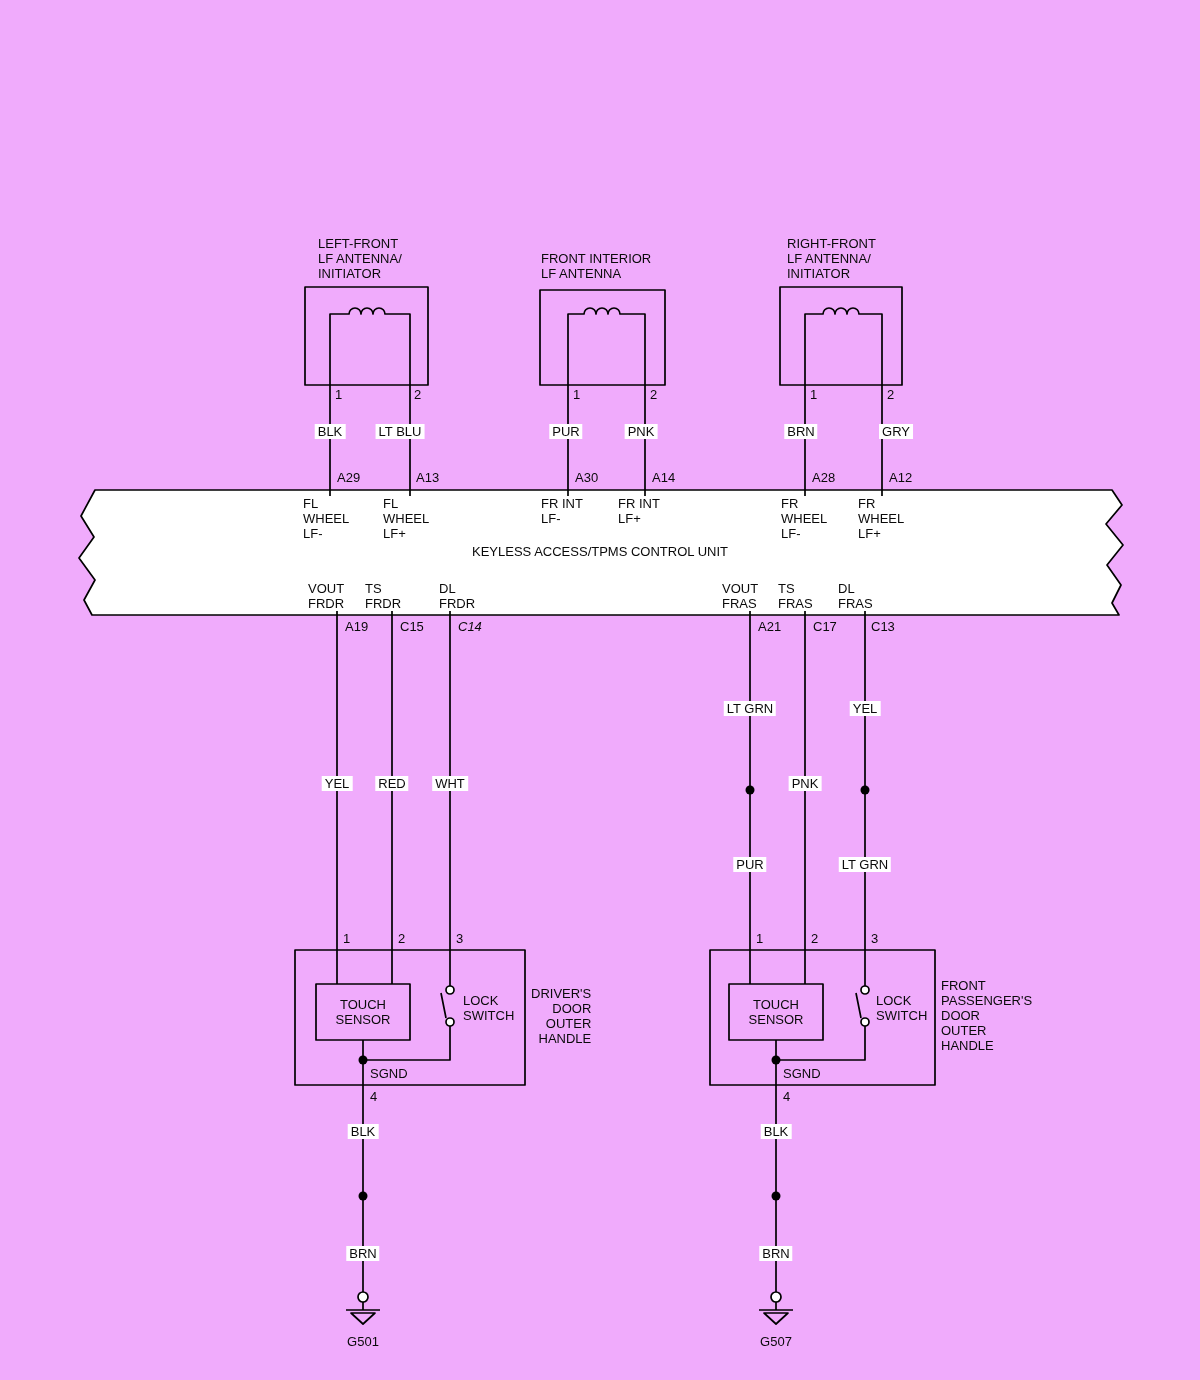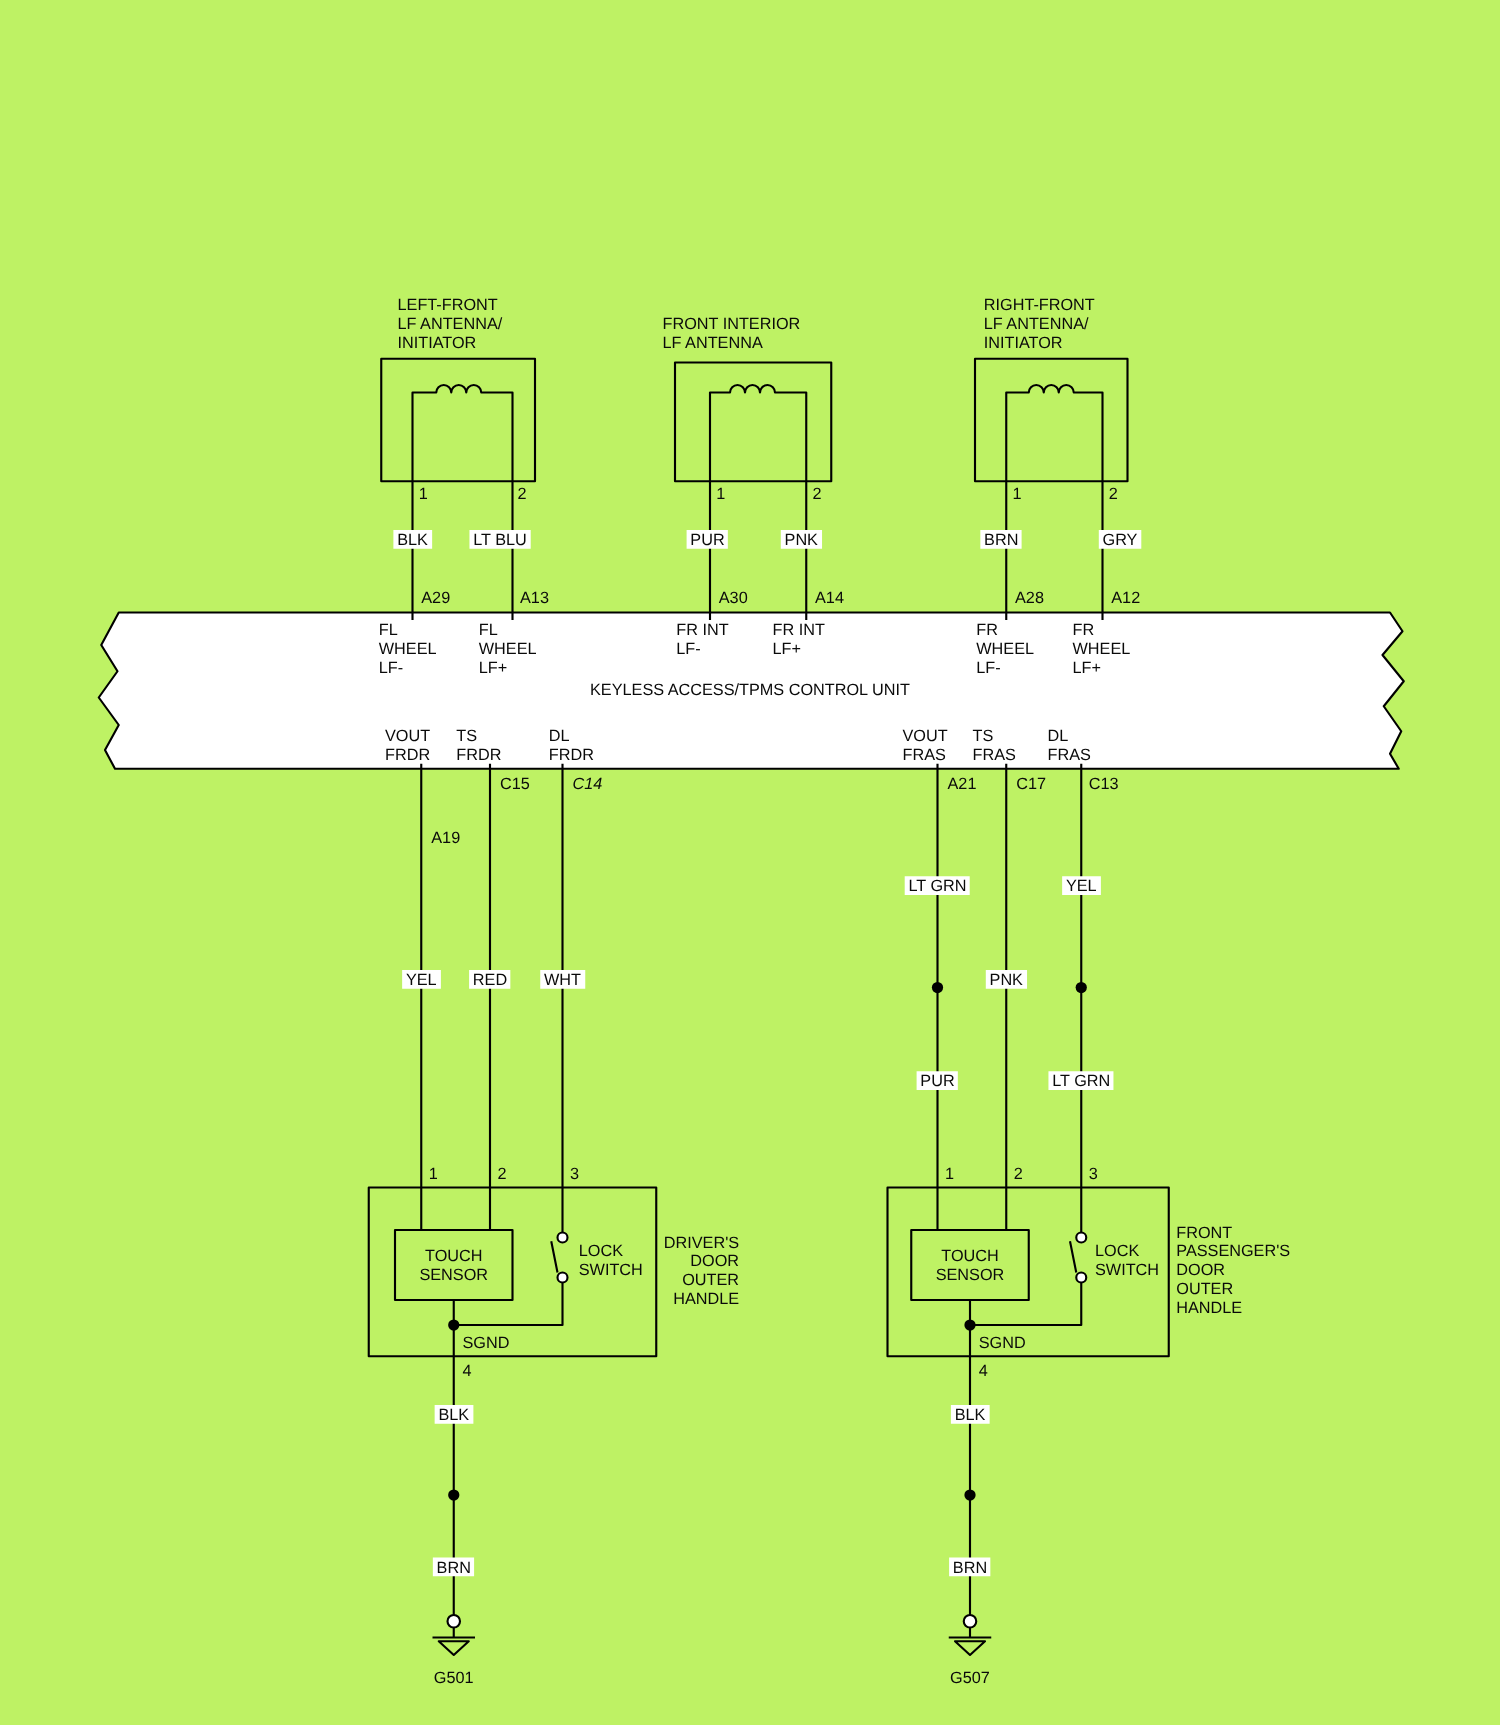--- a/index.html
+++ b/index.html
@@ -1,16 +1,16 @@
 <!DOCTYPE html>
 <html><head>
 <meta charset="utf-8">
 <style>
   html,body{margin:0;padding:0;background:#ffffff;}
-  #diagram{position:relative;width:1200px;height:1380px;background:#bef264;overflow:hidden;}
+  #diagram{position:relative;width:1200px;height:1380px;background:#f0abfc;overflow:hidden;}
   #diagram svg{position:absolute;left:0;top:0;}
   .t{position:absolute;font:13px/15px "Liberation Sans","DejaVu Sans",sans-serif;color:#0a0a0a;white-space:pre-line;}
   .c{transform:translateX(-50%);text-align:center;}
   .bg{background:#ffffff;padding:0 3px;}
 </style>
 </head>
 <body>
 
 <div id="diagram">
 
@@ -76,21 +76,21 @@
   <div class="t" style="left:318px;top:236px;">LEFT-FRONT
 LF ANTENNA/
 INITIATOR</div>
   <div class="t" style="left:335px;top:387px;">1</div>
   <div class="t" style="left:414px;top:387px;">2</div>
   <div class="t c bg" style="left:330px;top:424px;">BLK</div>
   <div class="t c bg" style="left:400px;top:424px;">LT BLU</div>
   <div class="t" style="left:337px;top:470px;">A29</div>
   <div class="t" style="left:416px;top:470px;">A13</div>
 
-  <div class="t" style="left:530px;top:251px;">FRONT INTERIOR
+  <div class="t" style="left:541px;top:251px;">FRONT INTERIOR
 LF ANTENNA</div>
   <div class="t" style="left:573px;top:387px;">1</div>
   <div class="t" style="left:650px;top:387px;">2</div>
   <div class="t c bg" style="left:566px;top:424px;">PUR</div>
   <div class="t c bg" style="left:641px;top:424px;">PNK</div>
   <div class="t" style="left:575px;top:470px;">A30</div>
   <div class="t" style="left:652px;top:470px;">A14</div>
 
   <div class="t" style="left:787px;top:236px;">RIGHT-FRONT
 LF ANTENNA/
@@ -124,21 +124,21 @@
   <div class="t bg" style="left:362px;top:581px;">TS
 FRDR</div>
   <div class="t bg" style="left:436px;top:581px;">DL
 FRDR</div>
   <div class="t bg" style="left:719px;top:581px;">VOUT
 FRAS</div>
   <div class="t bg" style="left:775px;top:581px;">TS
 FRAS</div>
   <div class="t bg" style="left:835px;top:581px;">DL
 FRAS</div>
-  <div class="t" style="left:345px;top:619px;margin-top:43px;">A19</div>
+  <div class="t" style="left:345px;top:619px;">A19</div>
   <div class="t" style="left:400px;top:619px;">C15</div>
   <div class="t" style="left:458px;top:619px;font-style:italic;">C14</div>
   <div class="t" style="left:758px;top:619px;">A21</div>
   <div class="t" style="left:813px;top:619px;">C17</div>
   <div class="t" style="left:871px;top:619px;">C13</div>
 
   <div class="t c bg" style="left:337px;top:776px;">YEL</div>
   <div class="t c bg" style="left:392px;top:776px;">RED</div>
   <div class="t c bg" style="left:450px;top:776px;">WHT</div>
   <div class="t" style="left:343px;top:931px;">1</div>

